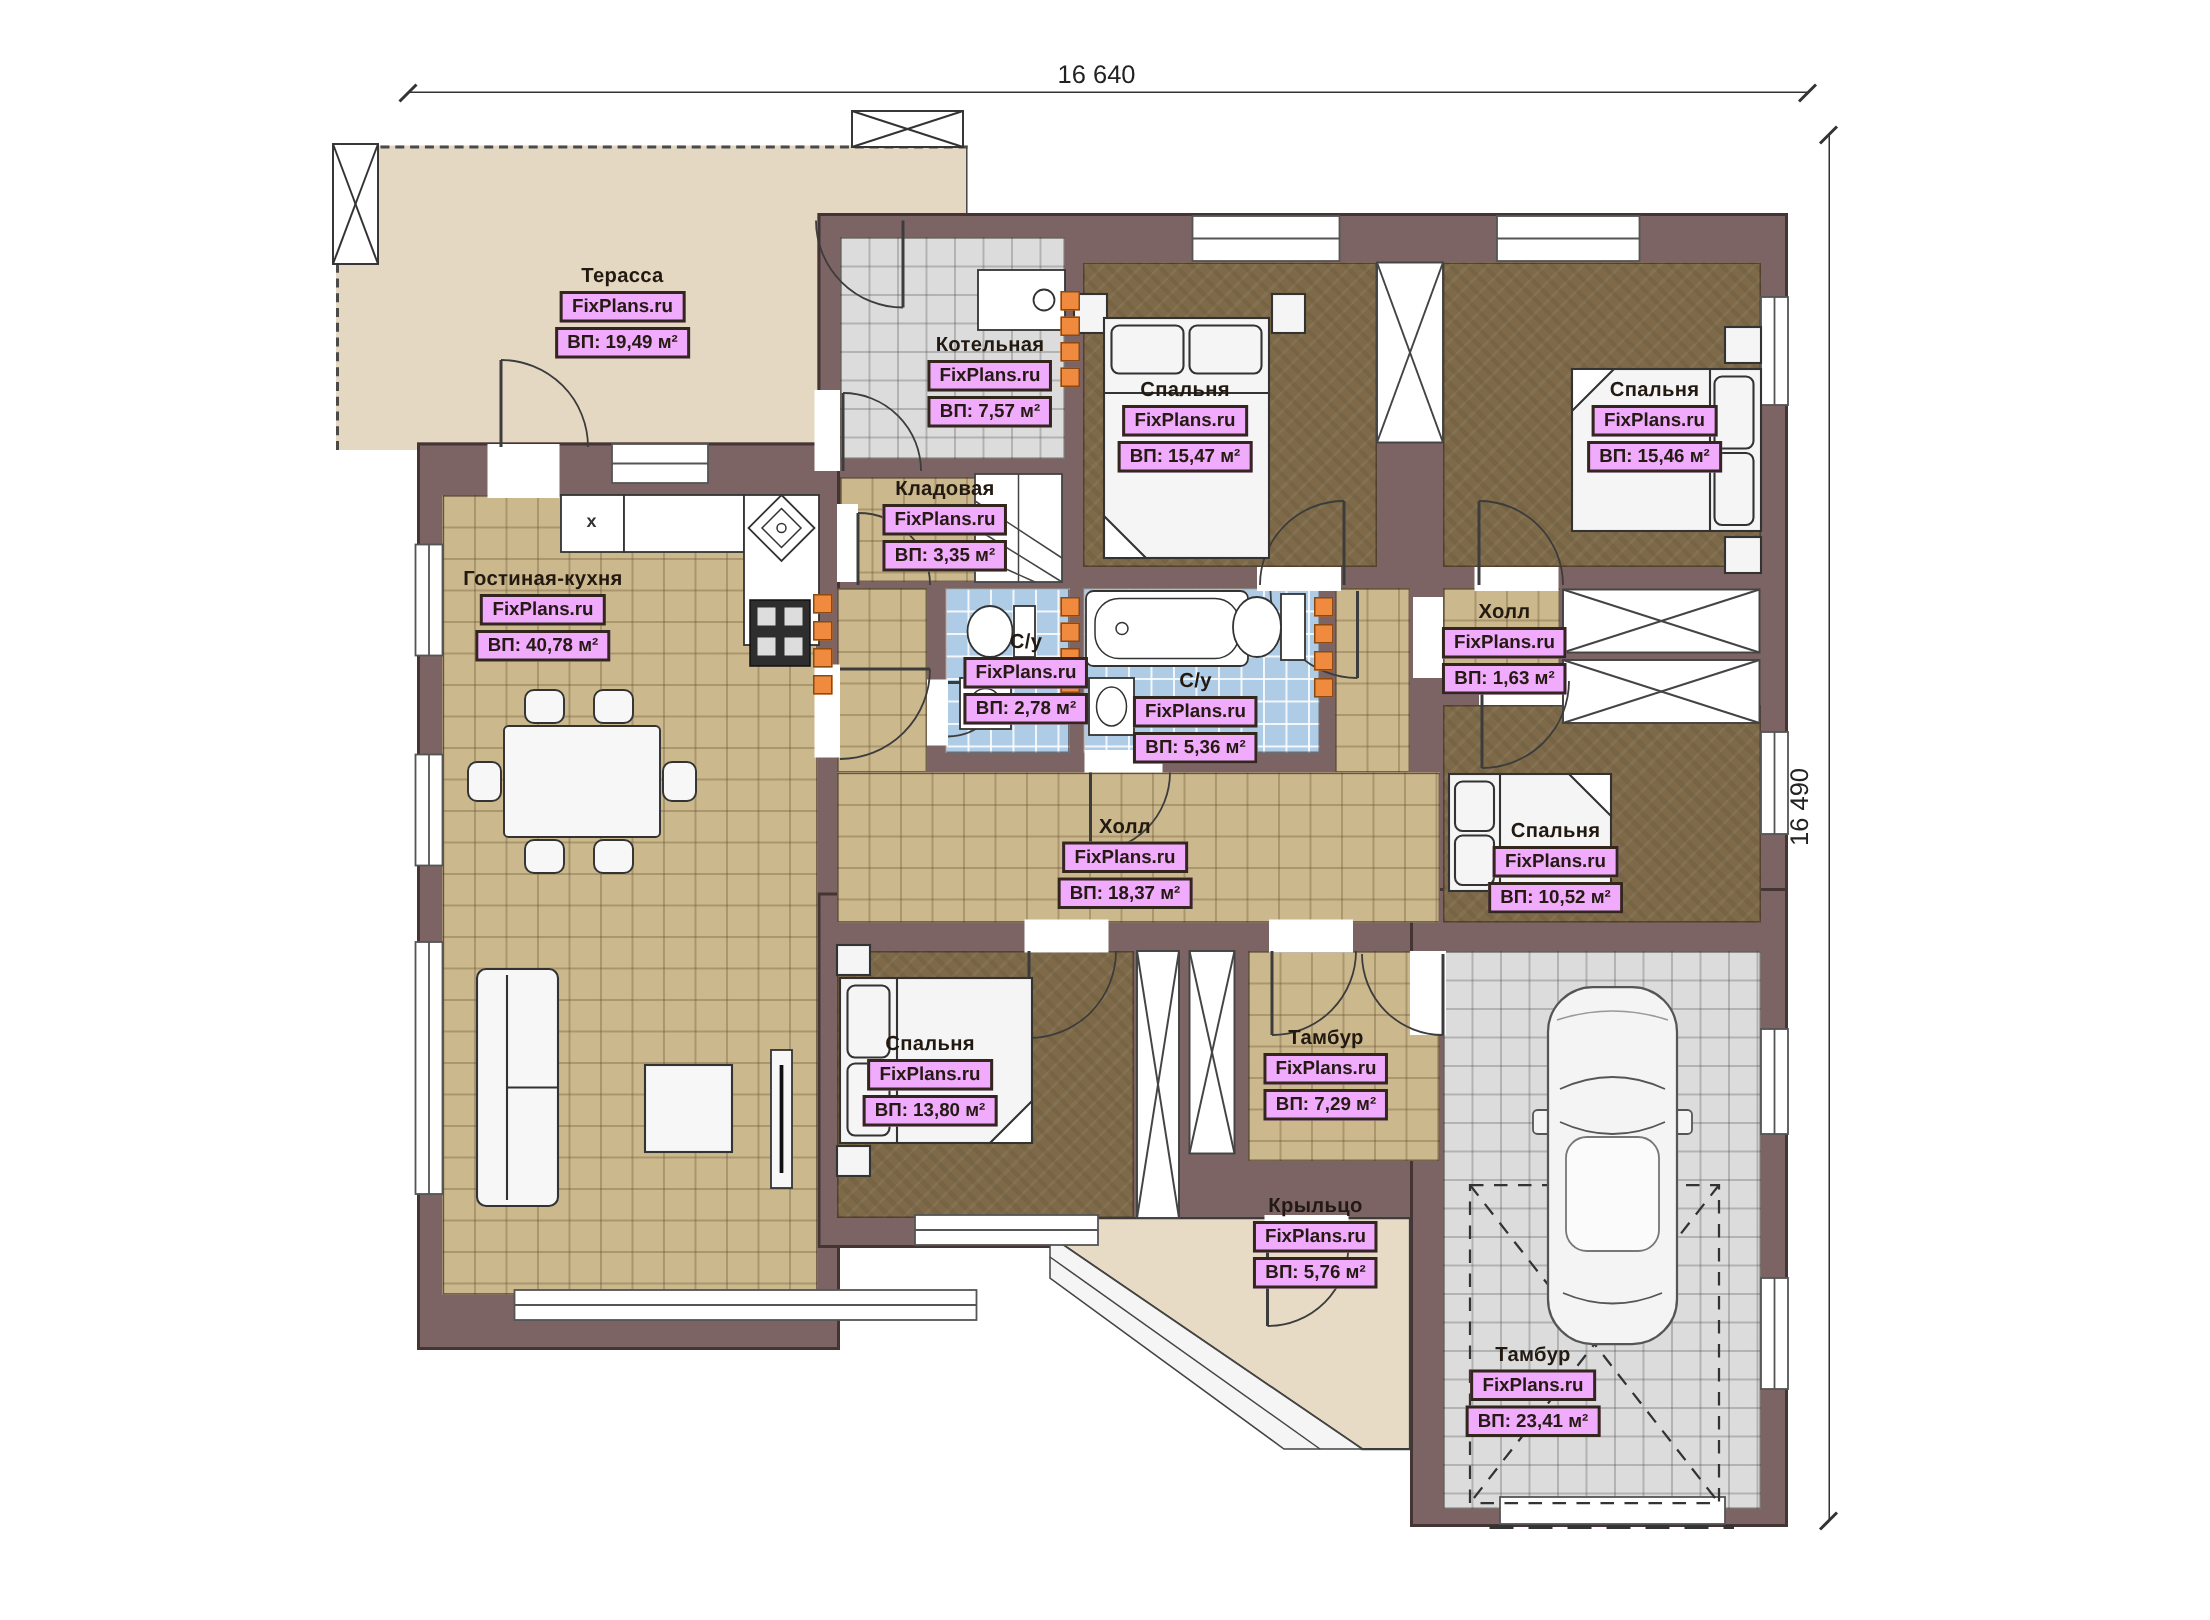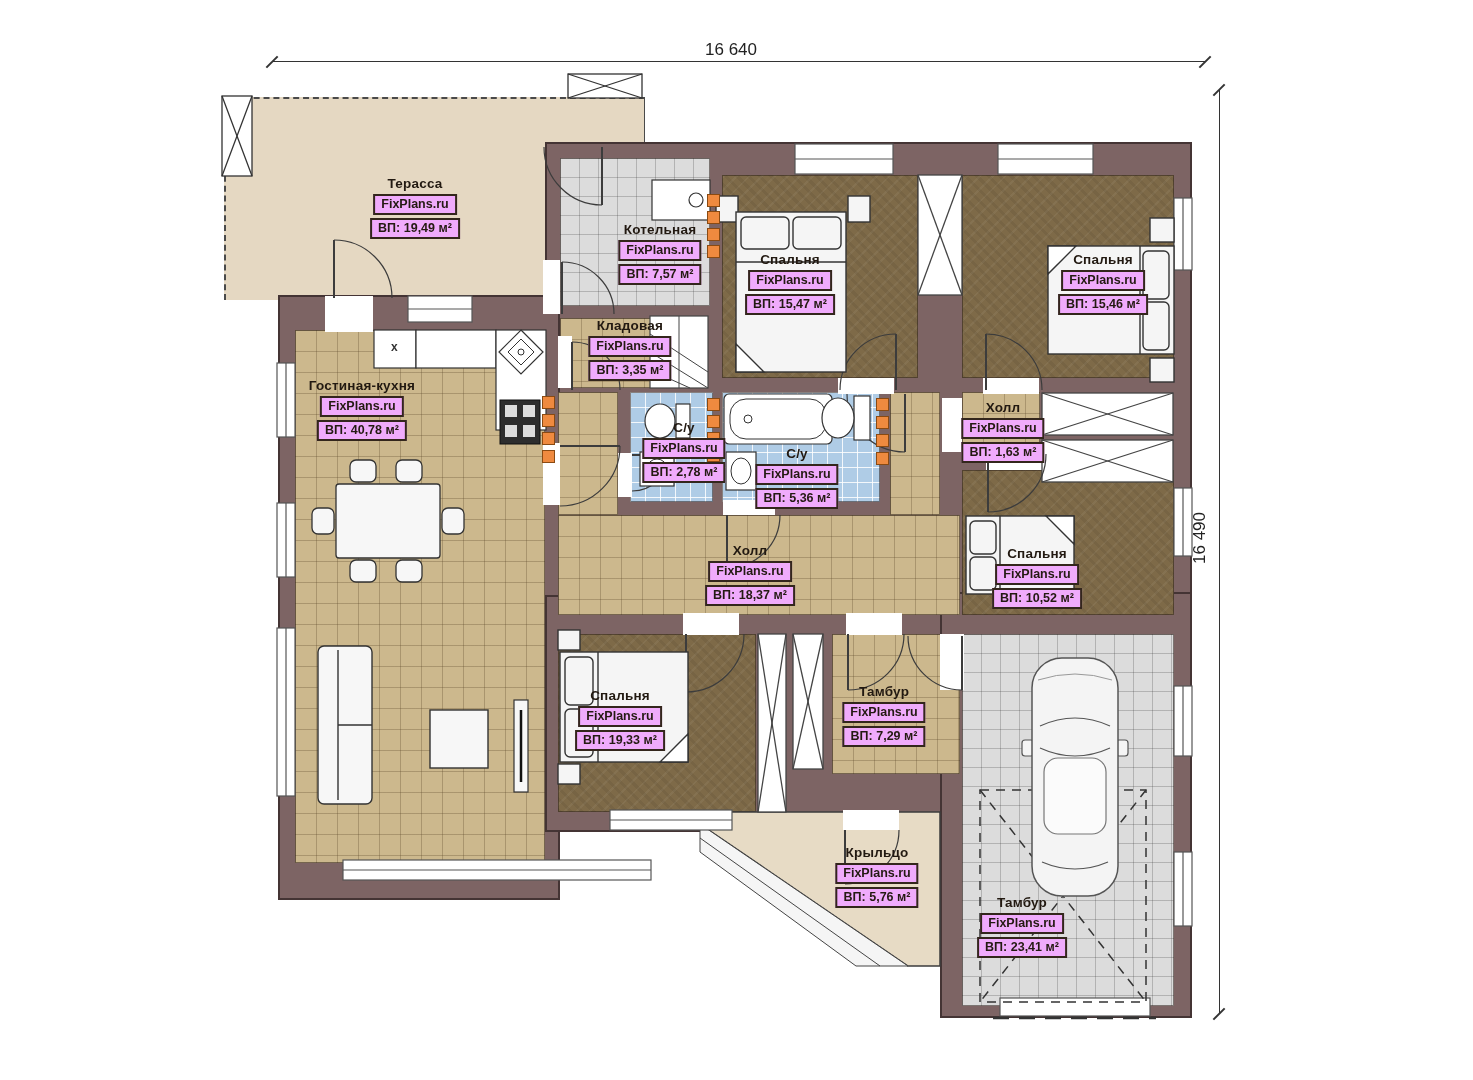--- a/index.html
+++ b/index.html
@@ -376,28 +376,28 @@
     <div class="rbox">ВП: 18,37 м²</div>
   </div>
   <div class="rlabel" style="left:1037px;top:546px;">
     <div class="rname">Спальня</div>
     <div class="rbox">FixPlans.ru</div>
     <div class="rbox">ВП: 10,52 м²</div>
   </div>
   <div class="rlabel" style="left:620px;top:688px;">
     <div class="rname">Спальня</div>
     <div class="rbox">FixPlans.ru</div>
-    <div class="rbox">ВП: 19,33 м²</div>
+    <div class="rbox">ВП: 13,80 м²</div>
   </div>
   <div class="rlabel" style="left:872px;top:684px;padding-left:24px;">
     <div class="rname">Тамбур</div>
     <div class="rbox">FixPlans.ru</div>
     <div class="rbox">ВП: 7,29 м²</div>
   </div>
-  <div class="rlabel" style="left:877px;top:845px;align-items:center;">
+  <div class="rlabel" style="left:877px;top:796px;align-items:center;">
     <div class="rname">Крыльцо</div>
     <div class="rbox">FixPlans.ru</div>
     <div class="rbox">ВП: 5,76 м²</div>
   </div>
   <div class="rlabel" style="left:1022px;top:895px;">
     <div class="rname">Тамбур</div>
     <div class="rbox">FixPlans.ru</div>
     <div class="rbox">ВП: 23,41 м²</div>
   </div>
 

